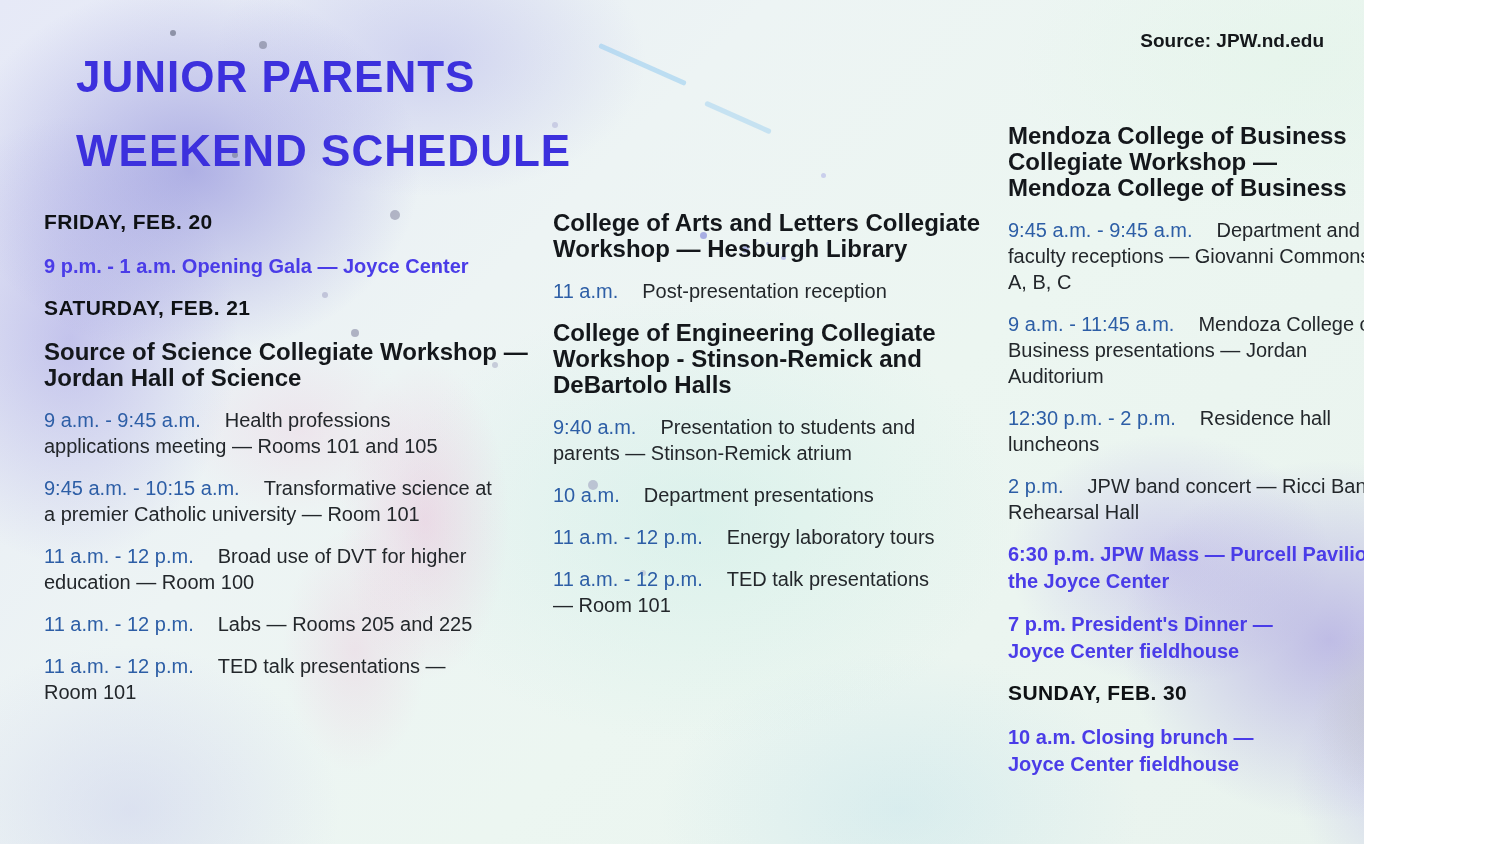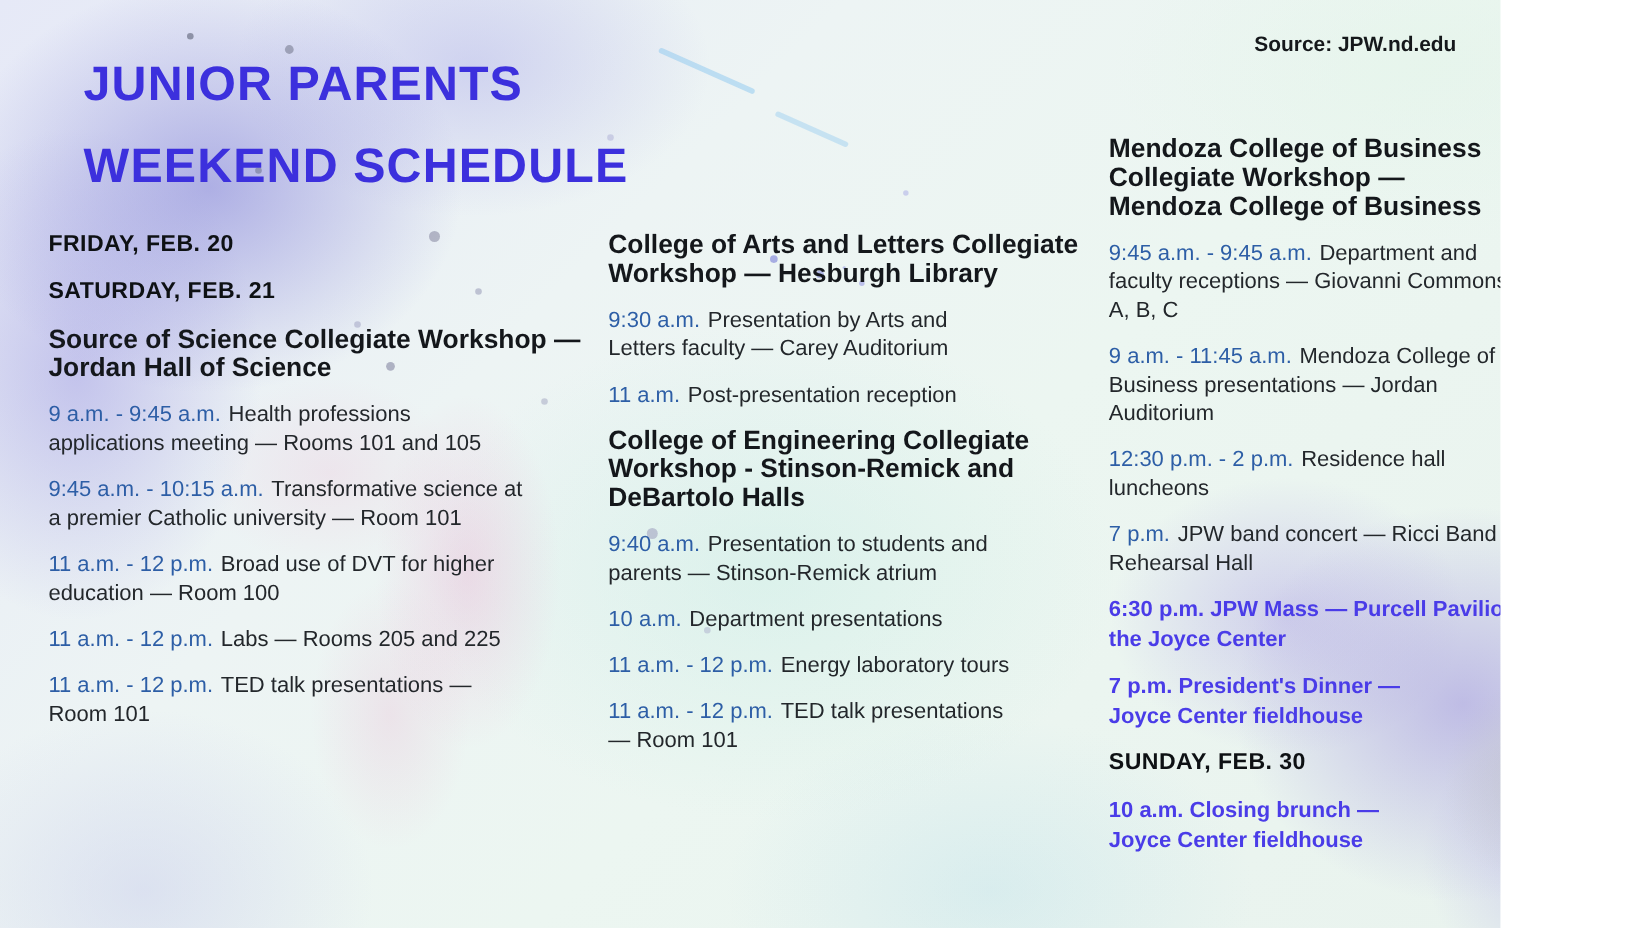--- a/index.html
+++ b/index.html
@@ -48,21 +48,21 @@
   .col p { margin:0 0 16px; }
   .day {
     font-size:21px; font-weight:700; color:#0e1114;
     letter-spacing:0.4px; margin-bottom:19px !important;
   }
   .header {
     font-size:24px; font-weight:700; color:#14171b;
     line-height:26px; white-space:pre-line;
   }
   .event { font-size:20px; line-height:26px; color:#23272b; }
-  .event .time { color:#2d5ea6; margin-right:7px; }
+  .event .time { color:#2d5ea6; margin-right:24px; }
   .event .desc { white-space:pre-line; }
   .highlight {
     font-size:20px; font-weight:700; color:#4a3ce8;
     line-height:27px; white-space:pre-line;
   }
   .mt-a { margin-top:26px; }
   .mt-b { margin-top:40px; }
   .mt-c { margin-top:20px; }
 
   .splat { position:absolute; border-radius:50%; }
@@ -105,39 +105,38 @@
 
   <div class="source">Source: JPW.nd.edu</div>
 
   <h1 class="title">
       <span class="t-line">JUNIOR PARENTS</span>
       <span class="t-line">WEEKEND SCHEDULE</span>
     </h1>
 
   <section class="col col1">
     <p class="day">FRIDAY, FEB. 20</p>
+    <p class="highlight">9 p.m. - 1 a.m. Opening Gala — Joyce Center</p>
     <p class="day mt-a">SATURDAY, FEB. 21</p>
     <p class="header">Source of Science Collegiate Workshop —
 Jordan Hall of Science</p>
     <p class="event"><span class="time">9 a.m. - 9:45 a.m.</span><span class="desc">Health professions
 applications meeting — Rooms 101 and 105</span></p>
     <p class="event"><span class="time">9:45 a.m. - 10:15 a.m.</span><span class="desc">Transformative science at
 a premier Catholic university — Room 101</span></p>
     <p class="event"><span class="time">11 a.m. - 12 p.m.</span><span class="desc">Broad use of DVT for higher
 education — Room 100</span></p>
     <p class="event"><span class="time">11 a.m. - 12 p.m.</span><span class="desc">Labs — Rooms 205 and 225</span></p>
     <p class="event"><span class="time">11 a.m. - 12 p.m.</span><span class="desc">TED talk presentations —
 Room 101</span></p>
   </section>
 
   <section class="col col2">
     <p class="header">College of Arts and Letters Collegiate
 Workshop — Hesburgh Library</p>
-    <p class="event"><span class="time">9:30 a.m.</span><span class="desc">Presentation by Arts and
-Letters faculty — Carey Auditorium</span></p>
     <p class="event"><span class="time">11 a.m.</span><span class="desc">Post-presentation reception</span></p>
     <p class="header mt-b">College of Engineering Collegiate
 Workshop - Stinson-Remick and
 DeBartolo Halls</p>
     <p class="event"><span class="time">9:40 a.m.</span><span class="desc">Presentation to students and
 parents — Stinson-Remick atrium</span></p>
     <p class="event"><span class="time">10 a.m.</span><span class="desc">Department presentations</span></p>
     <p class="event"><span class="time">11 a.m. - 12 p.m.</span><span class="desc">Energy laboratory tours</span></p>
     <p class="event"><span class="time">11 a.m. - 12 p.m.</span><span class="desc">TED talk presentations
 — Room 101</span></p>
@@ -148,21 +147,21 @@
 Collegiate Workshop —
 Mendoza College of Business</p>
     <p class="event"><span class="time">9:45 a.m. - 9:45 a.m.</span><span class="desc">Department and
 faculty receptions — Giovanni Commons
 A, B, C</span></p>
     <p class="event"><span class="time">9 a.m. - 11:45 a.m.</span><span class="desc">Mendoza College of
 Business presentations — Jordan
 Auditorium</span></p>
     <p class="event"><span class="time">12:30 p.m. - 2 p.m.</span><span class="desc">Residence hall
 luncheons</span></p>
-    <p class="event"><span class="time">7 p.m.</span><span class="desc">JPW band concert — Ricci Band
+    <p class="event"><span class="time">2 p.m.</span><span class="desc">JPW band concert — Ricci Band
 Rehearsal Hall</span></p>
     <p class="highlight">6:30 p.m. JPW Mass — Purcell Pavilion at
 the Joyce Center</p>
     <p class="highlight">7 p.m. President's Dinner —
 Joyce Center fieldhouse</p>
     <p class="day mt-c">SUNDAY, FEB. 30</p>
     <p class="highlight">10 a.m. Closing brunch —
 Joyce Center fieldhouse</p>
   </section>
 

